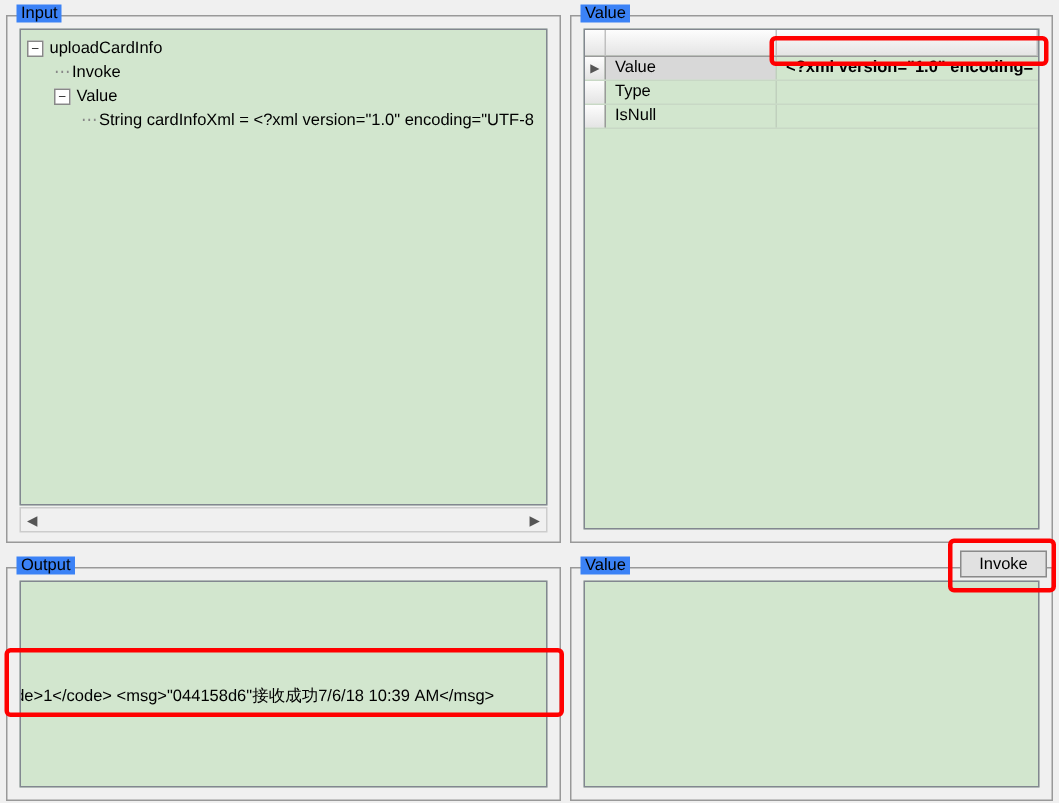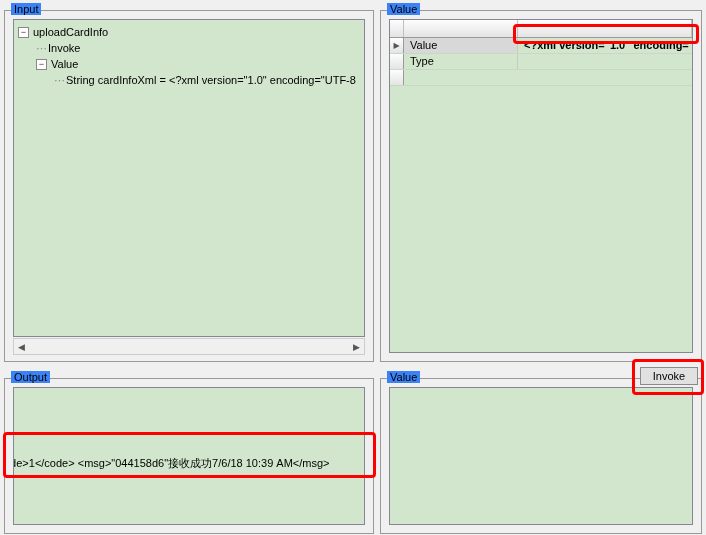--- a/index.html
+++ b/index.html
@@ -204,20 +204,21 @@
       <div class="gr-marker">▶</div>
       <div class="gr-key">Value</div>
       <div class="gr-val">&lt;?xml version="1.0" encoding=</div>
     </div>
     <div class="grid-row">
       <div class="gr-marker"></div>
       <div class="gr-key">Type</div>
     </div>
     <div class="grid-row">
       <div class="gr-marker"></div>
+      <div class="gr-key">IsNull</div>
     </div>
   </div>
 </div>
 
 <div id="output-panel" class="panel">
   <div class="panel-label">Output</div>
   <div class="content">
     <div class="output-text">
       <div class="output-line">ode&gt;1&lt;/code&gt;   &lt;msg&gt;"044158d6"接收成功7/6/18 10:39 AM&lt;/msg&gt;</div>
     </div>

